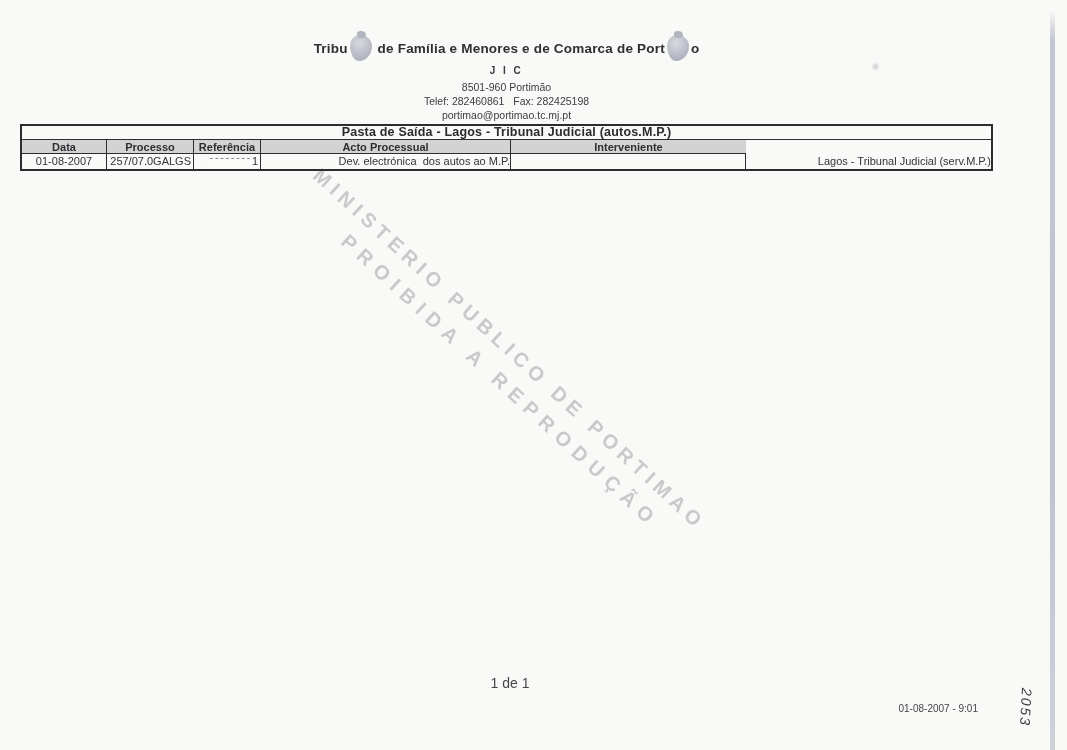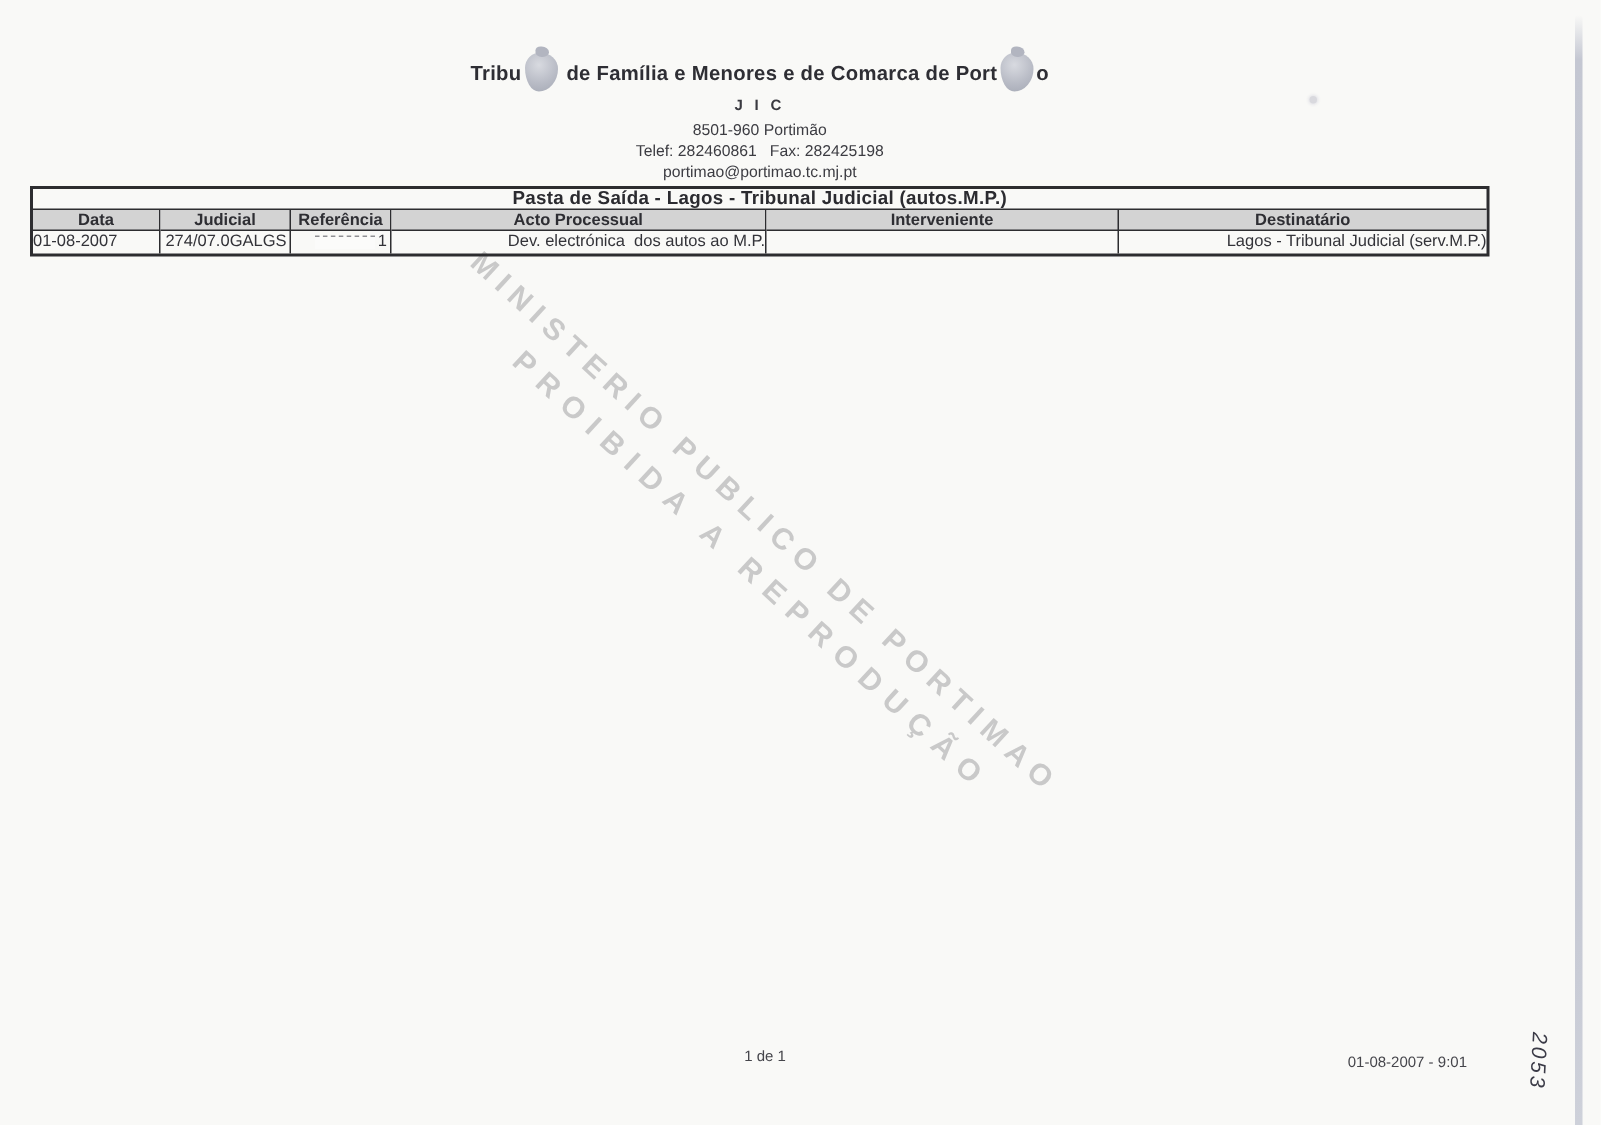--- a/index.html
+++ b/index.html
@@ -43,39 +43,39 @@
   }
   .t-grid { display:grid; grid-template-columns:85px 87px 67px 250px 235px 1fr; }
   .t-grid .cell { border-right:1px solid #2d2d30; overflow:hidden; white-space:pre; }
   .t-grid .cell:last-child { border-right:none; }
   .t-head .cell {
     background:#d3d3d3; height:14px; line-height:14px;
     font-size:11px; font-weight:bold; text-align:center; color:#2e2e33;
     border-bottom:1px solid #2d2d30;
   }
   .t-row .cell { height:15px; line-height:15px; font-size:11px; color:#333339; }
-  .c-center { }
+  .c-center { text-align:center; }
   .c-right  { text-align:right; padding-right:2px; }
   .c-left   { text-align:right;  padding-left:3px; }
   .redaction-dashes {
     display:inline-block; width:40px; height:9px; margin-right:2px;
     border-top:1px dashed #8f8f93; vertical-align:middle; background:#fbfbfa;
   }
 
   
   .wm {
     position:absolute; z-index:1; color:#c9c9c9; font-weight:bold;
     white-space:nowrap; transform-origin:0 0; transform:rotate(42.5deg);
     user-select:none;
   }
   .wm-1 { left:324px; top:164px; font-size:20px; letter-spacing:5.5px; }
   .wm-2 { left:352px; top:230px; font-size:20px; letter-spacing:7.5px; }
 
   
-  .footer-page { position:absolute; left:460px; top:699px; width:100px; text-align:center; font-size:10px; color:#45454b; }
+  .footer-page { position:absolute; left:460px; top:675px; width:100px; text-align:center; font-size:14px; color:#45454b; }
   .footer-date { position:absolute; left:840px; top:703px; width:138px; text-align:right; font-size:10px; color:#45454b; }
 
   .handwritten {
     position:absolute; left:1018px; top:688px; z-index:4;
     writing-mode:vertical-rl; font-size:14px; color:#3b3b47;
     letter-spacing:2px; transform:rotate(3deg); font-style:italic;
   }
 
   
   .scan-edge {
@@ -104,30 +104,29 @@
     <div class="lh-line">8501-960 Portimão</div>
     <div class="lh-line">Telef: 282460861   Fax: 282425198</div>
     <div class="lh-email">portimao@portimao.tc.mj.pt</div>
   </div>
 
   <div class="doc-table">
     <div class="t-title">Pasta de Saída - Lagos - Tribunal Judicial (autos.M.P.)</div>
 
     <div class="t-grid t-head">
       <div class="cell">Data</div>
-      <div class="cell">Judicial</div>
+      <div class="cell">Processo</div>
       <div class="cell">Referência</div>
       <div class="cell">Acto Processual</div>
       <div class="cell">Interveniente</div>
-      <div class="cell">Destinatário</div>
     </div>
 
     <div class="t-grid t-row">
       <div class="cell c-center">01-08-2007</div>
-      <div class="cell c-right">274/07.0GALGS</div>
+      <div class="cell c-right">257/07.0GALGS</div>
       <div class="cell c-right"><span class="redaction-dashes"></span><span>1</span></div>
       <div class="cell c-left">Dev. electrónica  dos autos ao M.P.</div>
       <div class="cell c-left"></div>
       <div class="cell c-left">Lagos - Tribunal Judicial (serv.M.P.)</div>
     </div>
   </div>
 
   <div class="footer-page">1 de 1</div>
   <div class="footer-date">01-08-2007 - 9:01</div>
   <div class="handwritten">2053</div>

